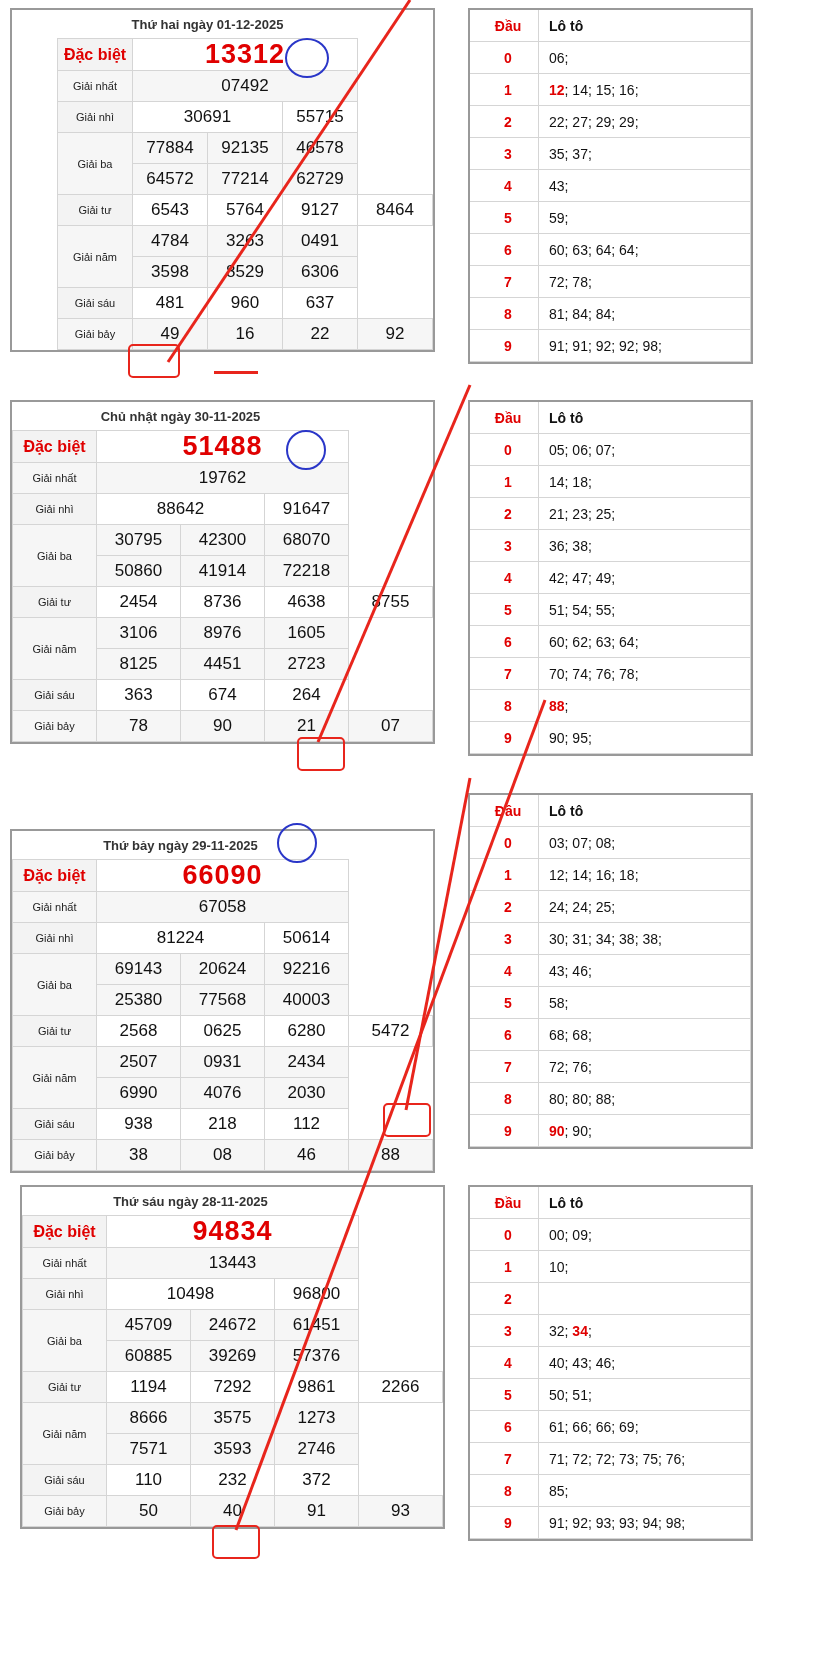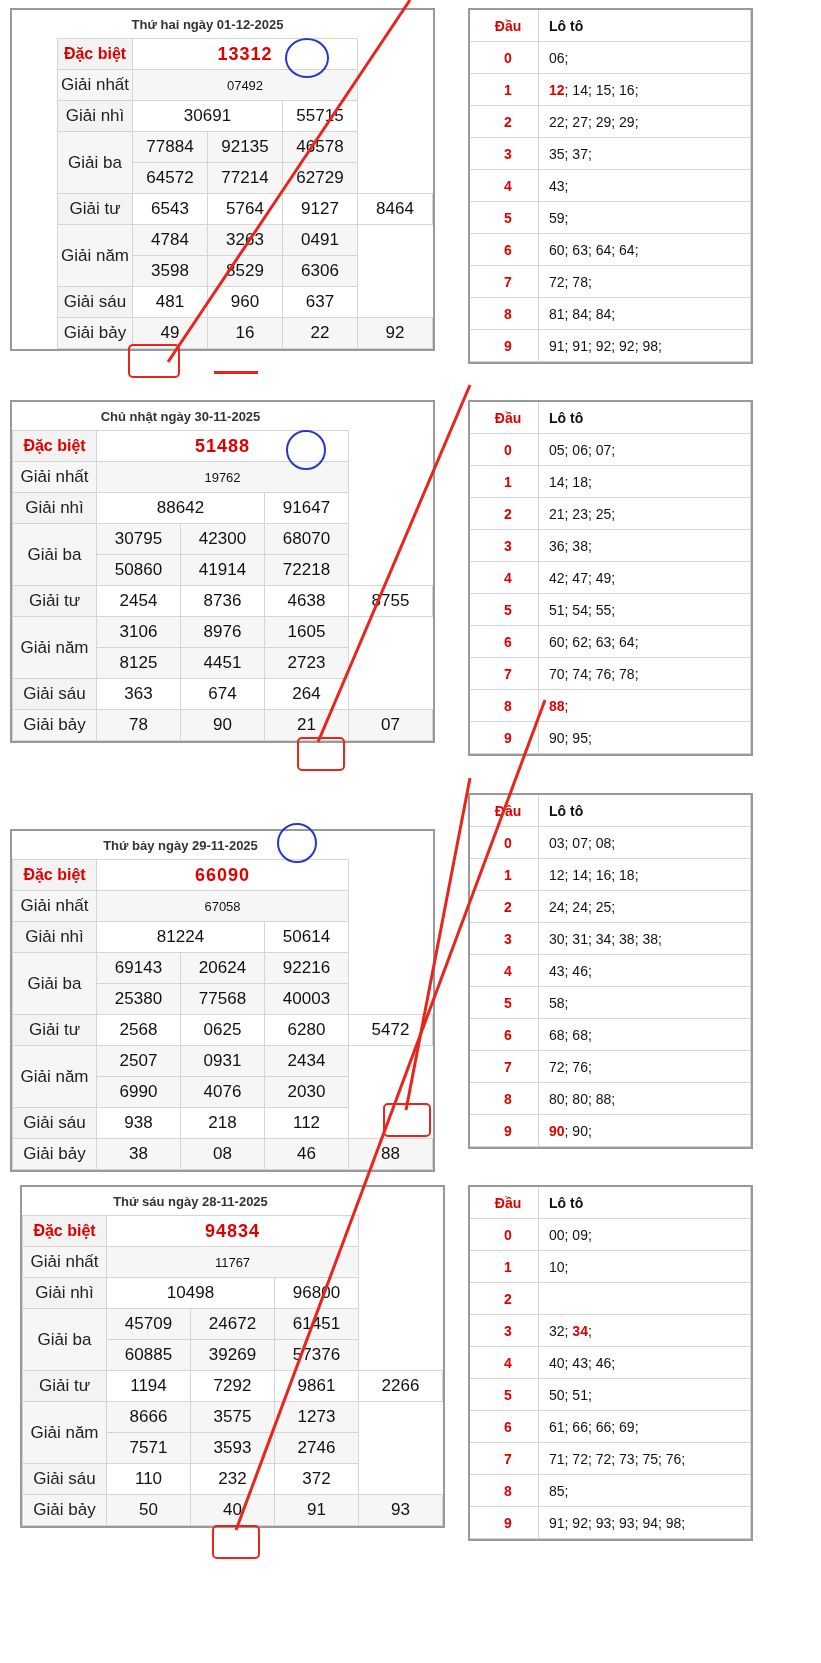--- a/index.html
+++ b/index.html
@@ -18,34 +18,34 @@
     border:1px solid #d5d5d5;
     text-align:center;
     vertical-align:middle;
     font-size:15px;
     color:#111;
     height:30px;
     padding:0;
   }
   .res td.lbl{
     width:84px;
-    font-size:17px;
+    font-size:11px;
     background:#f3f3f3;
     color:#222;
     text-align:center;
   }
   .res td.lbl.db{color:#e00000;font-weight:bold;font-size:16px;}
   .res .hdr td{
     background:#fff;border:none;border-bottom:1px solid #d5d5d5;
     font-size:13px;color:#333;height:28px;font-weight:bold;
   }
   .res td.db-val{
-    color:#e00000;font-weight:bold;font-size:18px;letter-spacing:1px;
-  }
-  .res td.g1{font-size:13px;}
+    color:#e00000;font-weight:bold;font-size:27px;letter-spacing:1px;
+  }
+  .res td.g1{font-size:17px;}
   .res td.big{font-size:17px;}
   .res tr.alt td{background:#f6f6f6;}
   
   .loto{
     border:2px solid #999;background:#fff;width:285px;box-sizing:border-box;
   }
   .loto table{border-collapse:collapse;width:100%;table-layout:fixed;}
   .loto td{
     border:1px solid #d5d5d5;height:31px;font-size:14px;padding:0 0 0 8px;
     color:#111;vertical-align:middle;
@@ -428,21 +428,21 @@
       <tbody>
           <tr class="hdr">
             <td colspan="4">Thứ sáu ngày 28-11-2025</td>
           </tr>
       <tr>
             <td class="lbl db">Đặc biệt</td>
           <td colspan="3" class="db-val">94834</td>
           </tr>
       <tr class="alt">
             <td class="lbl">Giải nhất</td>
-          <td colspan="3" class="g1">11767</td>
+          <td colspan="3" class="g1">13443</td>
           </tr>
       <tr>
             <td class="lbl">Giải nhì</td>
           <td colspan="2" class="big">10498</td>
           <td class="big">96800</td>
           </tr>
       <tr class="alt">
             <td class="lbl" rowspan="2">Giải ba</td>
           <td class="big">45709</td>
           <td class="big">24672</td>

